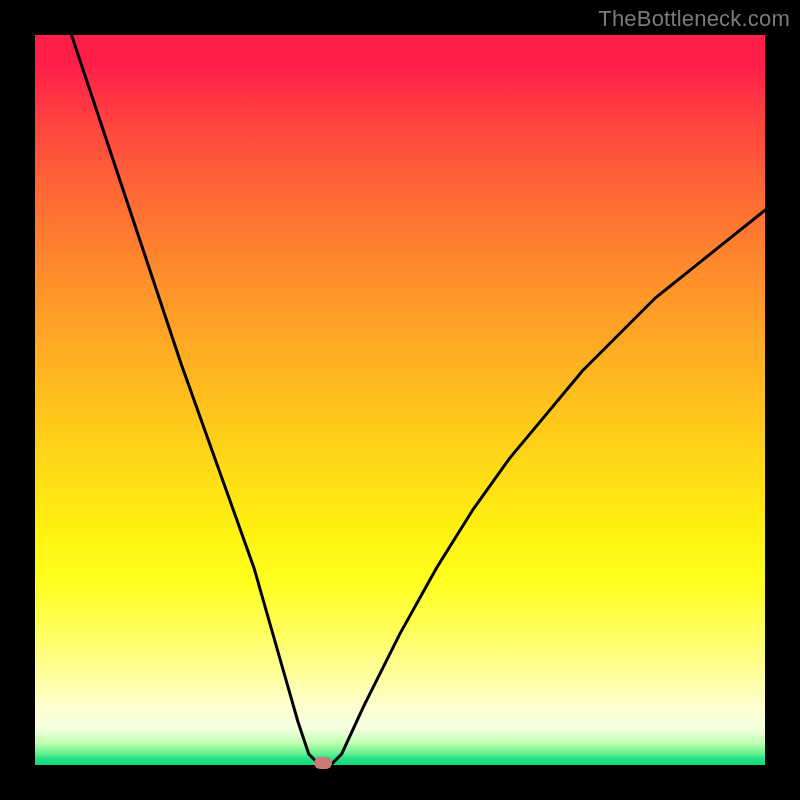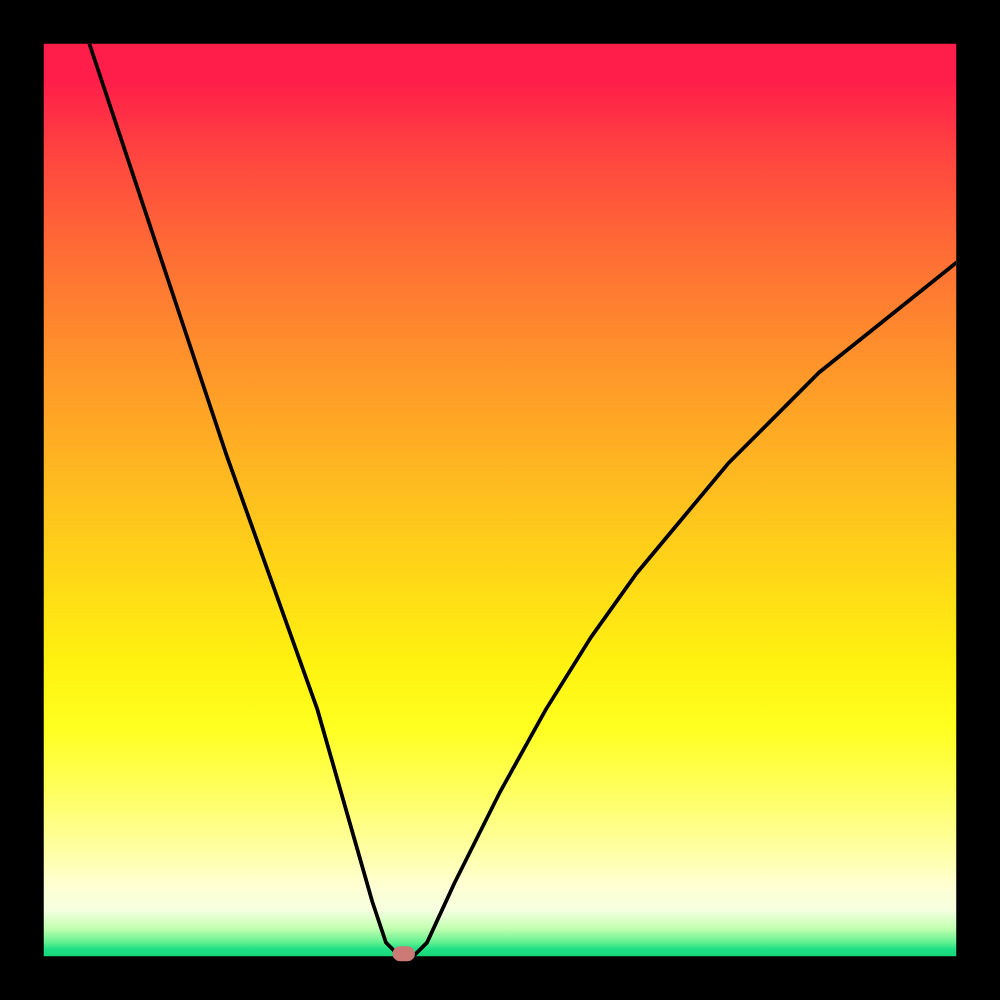--- a/index.html
+++ b/index.html
@@ -73,13 +73,14 @@
 
 <div class="frame">
   <div class="gradient-box"></div>
 
   <svg class="curve" viewBox="0 0 730 730" preserveAspectRatio="none">
     <path id="curve-path" d="M36.50 0.00 L73.00 109.50 L109.50 219.00 L146.00 328.50 L182.50 430.70 L219.00 532.90 L248.20 635.10 L262.80 686.20 L273.75 719.05 L284.70 730.00 L295.65 730.00 L306.60 719.05 L328.50 671.60 L365.00 598.60 L401.50 532.90 L438.00 474.50 L474.50 423.40 L511.00 379.60 L547.50 335.80 L584.00 299.30 L620.50 262.80 L657.00 233.60 L693.50 204.40 L730.00 175.20" fill="none" stroke="#000" stroke-width="3" stroke-linecap="round"></path>
   </svg>
 
   <div id="marker" class="marker" style="left: 314.35px; top: 757px;"></div>
 
+  <div class="watermark">TheBottleneck.com</div>
 </div>
 
 </body></html>

